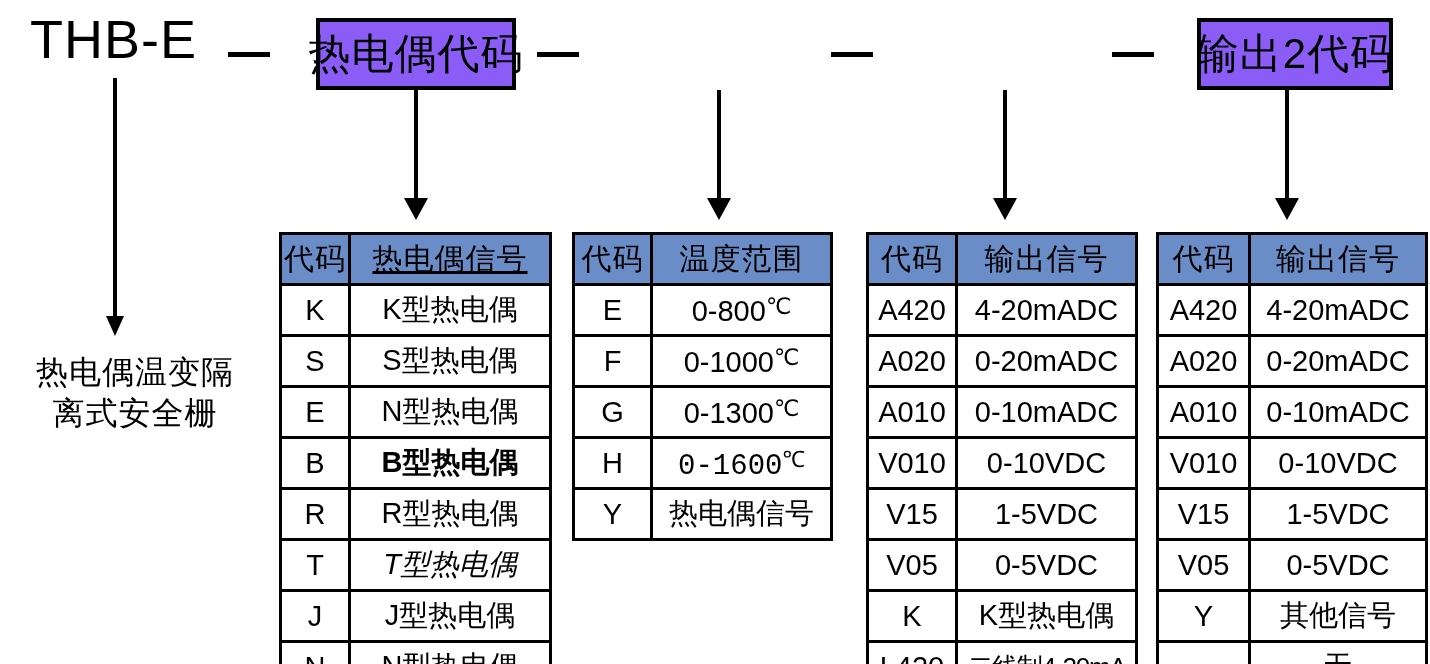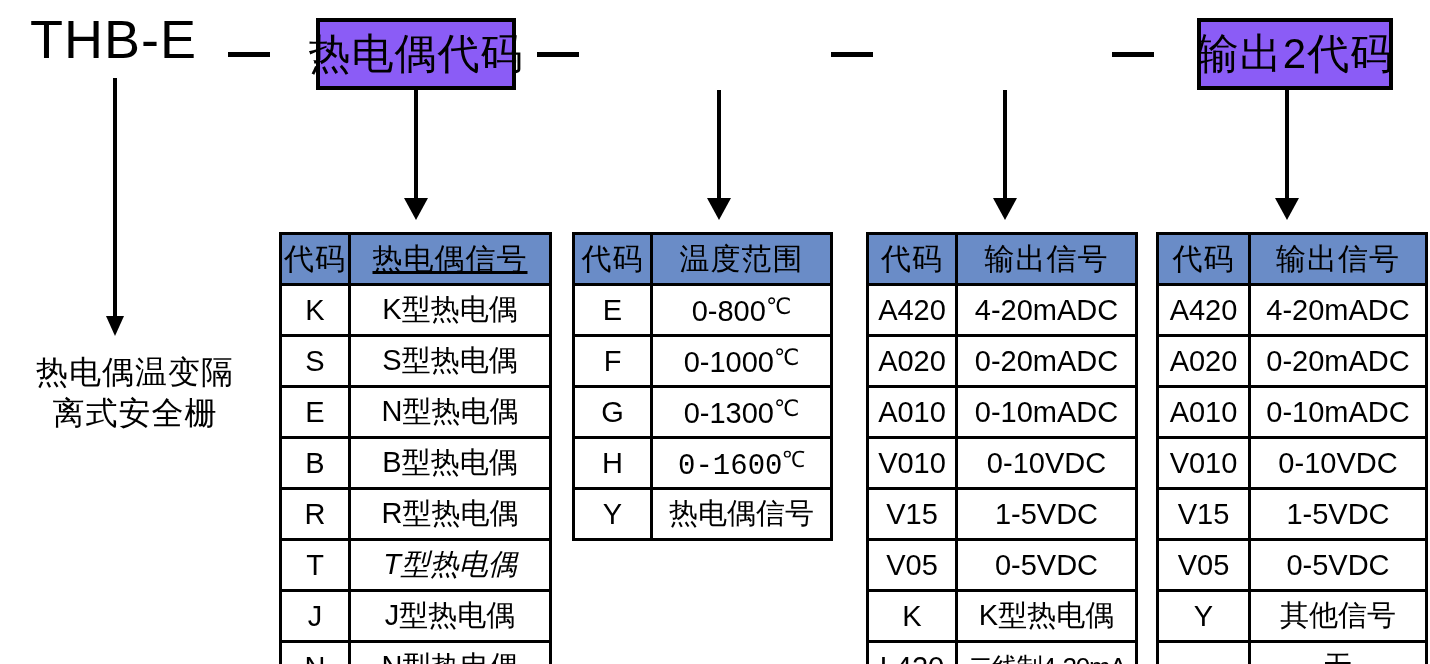--- a/index.html
+++ b/index.html
@@ -161,21 +161,21 @@
         <tr>
           <td class="code-cell" style="height: 48px;">S</td>
           <td style="height: 48px;">S型热电偶</td>
         </tr>
         <tr>
           <td class="code-cell" style="height: 48px;">E</td>
           <td style="height: 48px;">N型热电偶</td>
         </tr>
         <tr>
           <td class="code-cell" style="height: 48px;">B</td>
-          <td style="height: 48px;">B型热电偶</td>
+          <td style="height: 48px; font-weight: bold;">B型热电偶</td>
         </tr>
         <tr>
           <td class="code-cell" style="height: 48px;">R</td>
           <td style="height: 48px;">R型热电偶</td>
         </tr>
         <tr>
           <td class="code-cell" style="height: 48px;">T</td>
           <td style="height: 48px; font-style: italic;">T型热电偶</td>
         </tr>
         <tr>

